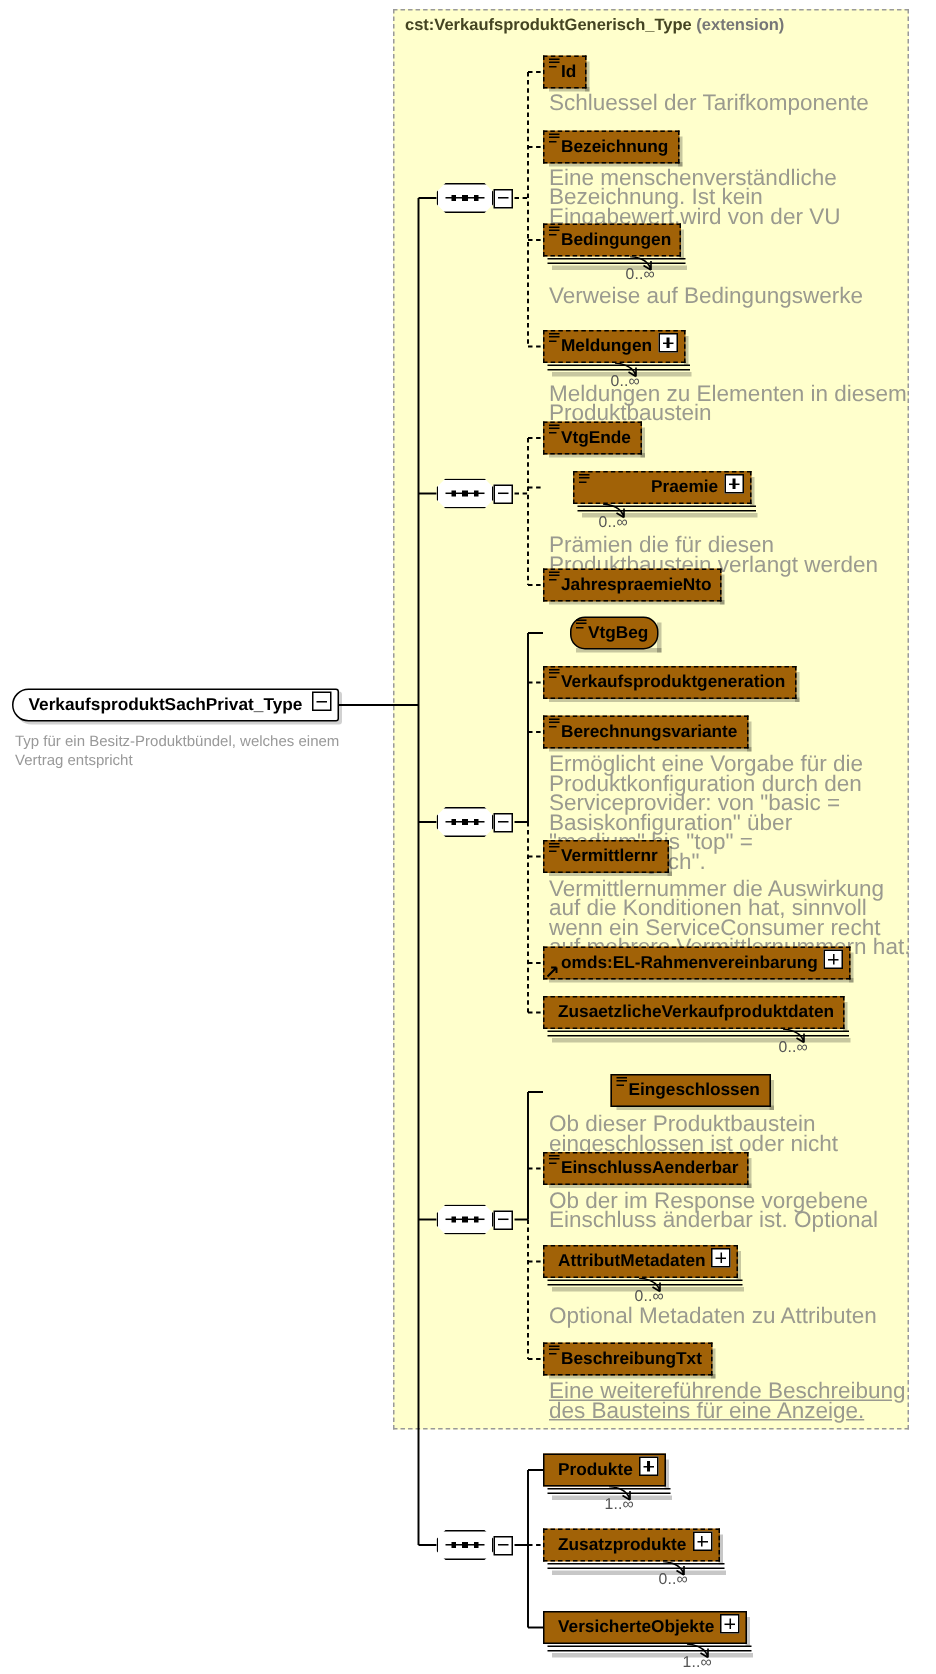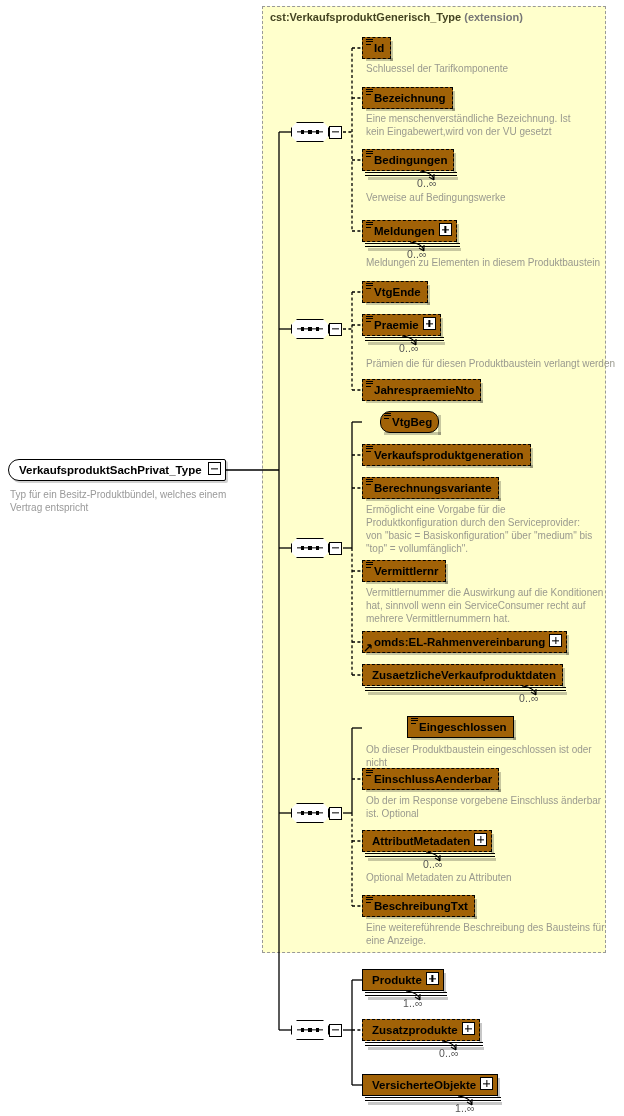--- a/index.html
+++ b/index.html
@@ -109,21 +109,21 @@
   .node.multi::after{left:5px;right:-5px;top:calc(100% + 7px);height:3px;}
 
   
   .occ-hook{position:absolute;width:22px;height:12px;}
 
   .card{
     position:absolute;font-size:10.5px;color:#555555;white-space:nowrap;
     font-family:"Liberation Sans",sans-serif;letter-spacing:.1px;
   }
   .desc{
-    position:absolute;font-size:10px;line-height:13px;color:#9a9a8f;
+    position:absolute;font-size:15px;line-height:13px;color:#9a9a8f;
   }
 </style>
 </head>
 <body>
 
 <div id="ext-region"></div>
 <div id="ext-title">
   <b>cst:VerkaufsproduktGenerisch_Type</b>
   <span class="ext-kw">(extension)</span>
 </div>
@@ -303,21 +303,21 @@
 <div class="node opt" style="left:362px;top:281px;">
   <span class="glyph-el">
       <i></i>
       <i></i>
       <i></i>
     </span>
   <span class="nlabel">VtgEnde</span>
   <span class="shadow-r"></span>
 </div>
 
-<div class="node opt multi" style="left:362px;top:314px;">
+<div class="node opt multi" style="left:382px;top:314px;padding-left:40px;">
   <span class="glyph-el">
       <i></i>
       <i></i>
       <i></i>
     </span>
   <span class="nlabel">Praemie</span>
   <span class="ctrl-wrap"><span class="ctrl-box plus"></span></span>
   <span class="mline1"></span>
     <span class="mline2"></span>
   <span class="shadow-r"></span>
@@ -437,21 +437,21 @@
 
 <div class="node opt" style="left:362px;top:895px;">
   <span class="glyph-el">
       <i></i>
       <i></i>
       <i></i>
     </span>
   <span class="nlabel">BeschreibungTxt</span>
   <span class="shadow-r"></span>
 </div>
-<div class="desc" style="left:366px;top:921px;width:245px;">Eine weitereführende Beschreibung des Bausteins für eine Anzeige.</div>
+<div class="desc" style="left:366px;top:921px;width:245px;text-decoration:underline;">Eine weitereführende Beschreibung des Bausteins für eine Anzeige.</div>
 
 <div class="node multi" style="left:362px;top:969px;">
   <span class="nlabel" style="padding-left:9px;">Produkte</span>
   <span class="ctrl-wrap"><span class="ctrl-box plus"></span></span>
   <span class="mline1"></span>
     <span class="mline2"></span>
   <span class="shadow-r"></span>
 </div>
 <svg class="occ-hook" style="left:404px;top:991px;">
     <path d="M2,0 Q14,1 16,9 M16,9 L11,6 M16,9 L16,3" stroke="#000" stroke-width="1.1" fill="none"></path>

